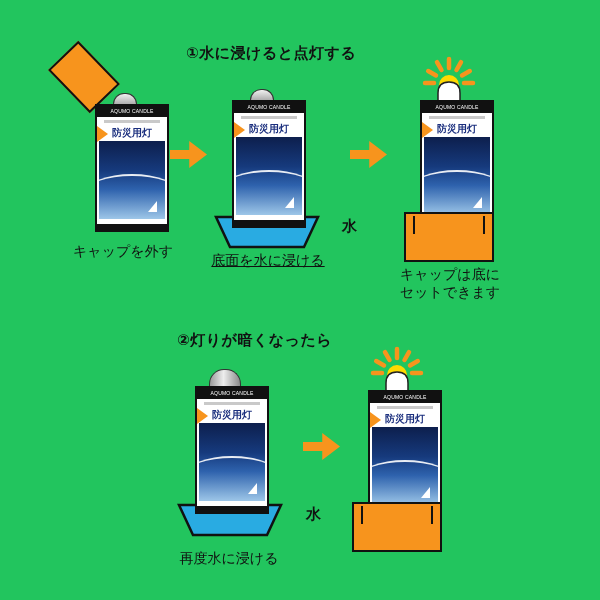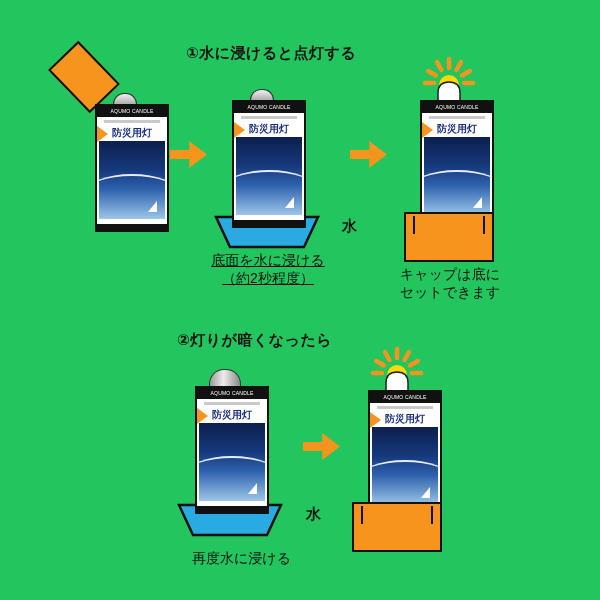--- a/index.html
+++ b/index.html
@@ -69,20 +69,21 @@
         <div class="dev-sub-bar"></div>
       </div>
     <div class="dev-title">防災用灯</div>
     <div class="dev-photo">
       <div class="dev-wave"></div>
       <div class="dev-sail"></div>
     </div>
     <div class="dev-gap"></div>
     <div class="dev-footer"></div>
   </div>
+  <div class="caption abs" style="left:70px;top:242px;width:106px;">キャップを外す</div>
 
   <div class="arrow abs" style="left:170px;top:141px;"></div>
 
   <div class="dome-sm abs" style="left:250px;top:89px;"></div>
   <div class="device abs" style="left:232px;top:100px;">
     <div class="dev-tri"></div>
     <div class="dev-header">AQUMO CANDLE</div>
     <div class="dev-sub">
         <div class="dev-sub-bar"></div>
       </div>
@@ -93,21 +94,20 @@
     </div>
     <div class="dev-gap"></div>
     <div class="dev-footer"></div>
   </div>
   <svg class="abs" style="left:214px;top:215px;" width="106" height="34" viewBox="0 0 106 34">
     <polygon points="2,2 104,2 90,32 16,32" fill="#29ABE2" stroke="#111" stroke-width="2.5"></polygon>
   </svg>
   <div class="water-label abs" style="left:342px;top:217px;">水</div>
   <div class="caption abs" style="left:206px;top:251px;width:124px;text-decoration:underline;">
     <div>底面を水に浸ける</div>
-    <div>（約2秒程度）</div>
   </div>
 
   <div class="arrow abs" style="left:350px;top:141px;"></div>
 
   <svg class="abs" style="left:417px;top:53px;" width="64" height="50" viewBox="0 0 64 50">
     <g stroke="#F7941D" stroke-width="4.5" stroke-linecap="round">
       <line x1="47" y1="30" x2="56" y2="30"></line>
       <line x1="45" y1="22.5" x2="52.8" y2="18"></line>
       <line x1="39.5" y1="17" x2="44" y2="9.2"></line>
       <line x1="32" y1="15" x2="32" y2="6"></line>
@@ -155,21 +155,21 @@
       <div class="dev-wave"></div>
       <div class="dev-sail"></div>
     </div>
     <div class="dev-gap"></div>
     <div class="dev-footer"></div>
   </div>
   <svg class="abs" style="left:177px;top:503px;" width="106" height="34" viewBox="0 0 106 34">
     <polygon points="2,2 104,2 90,32 16,32" fill="#29ABE2" stroke="#111" stroke-width="2.5"></polygon>
   </svg>
   <div class="water-label abs" style="left:306px;top:505px;">水</div>
-  <div class="caption abs" style="left:167px;top:549px;width:124px;text-align:right;">再度水に浸ける</div>
+  <div class="caption abs" style="left:167px;top:549px;width:124px;">再度水に浸ける</div>
 
   <div class="arrow abs" style="left:303px;top:433px;"></div>
 
   <svg class="abs" style="left:365px;top:343px;" width="64" height="50" viewBox="0 0 64 50">
     <g stroke="#F7941D" stroke-width="4.5" stroke-linecap="round">
       <line x1="47" y1="30" x2="56" y2="30"></line>
       <line x1="45" y1="22.5" x2="52.8" y2="18"></line>
       <line x1="39.5" y1="17" x2="44" y2="9.2"></line>
       <line x1="32" y1="15" x2="32" y2="6"></line>
       <line x1="24.5" y1="17" x2="20" y2="9.2"></line>

